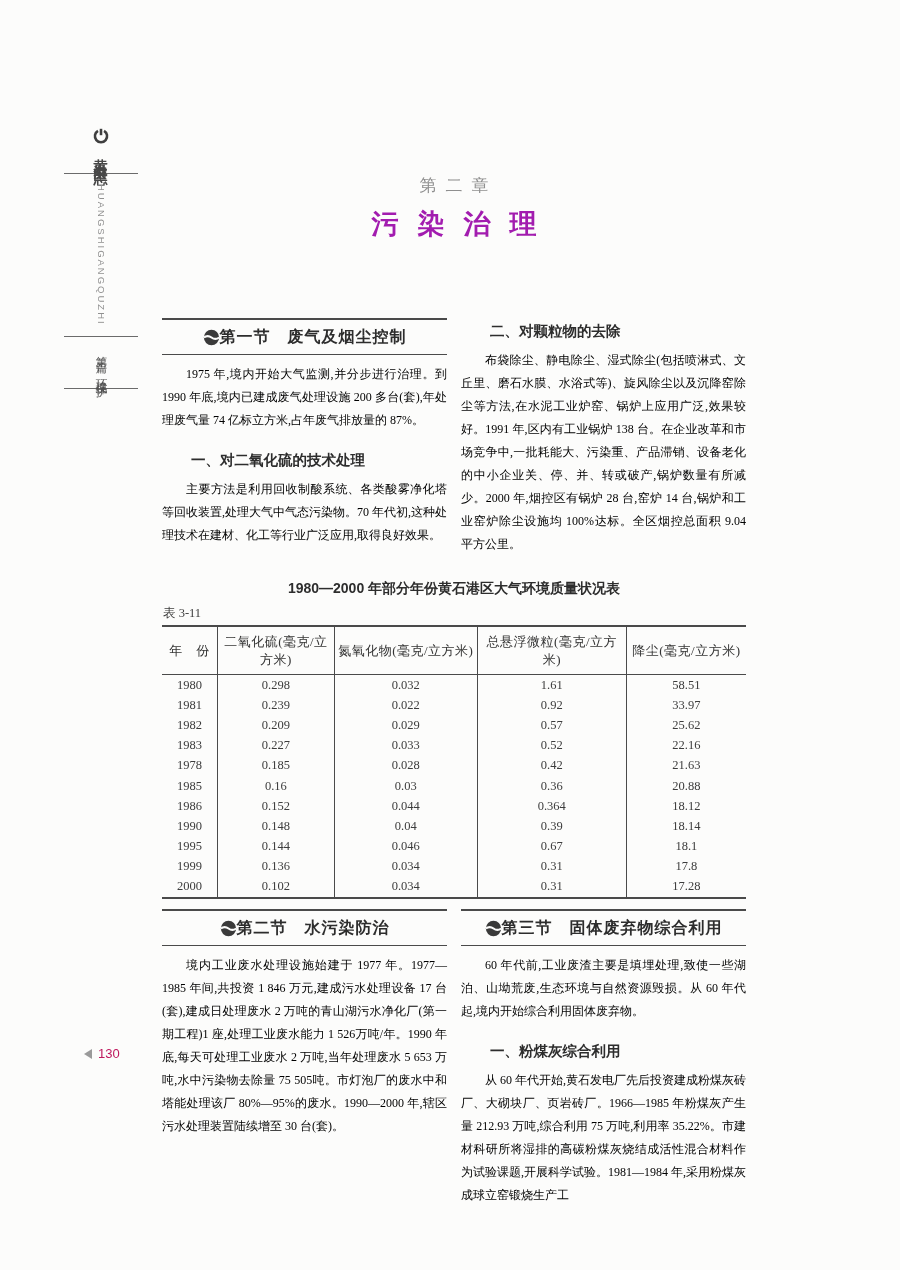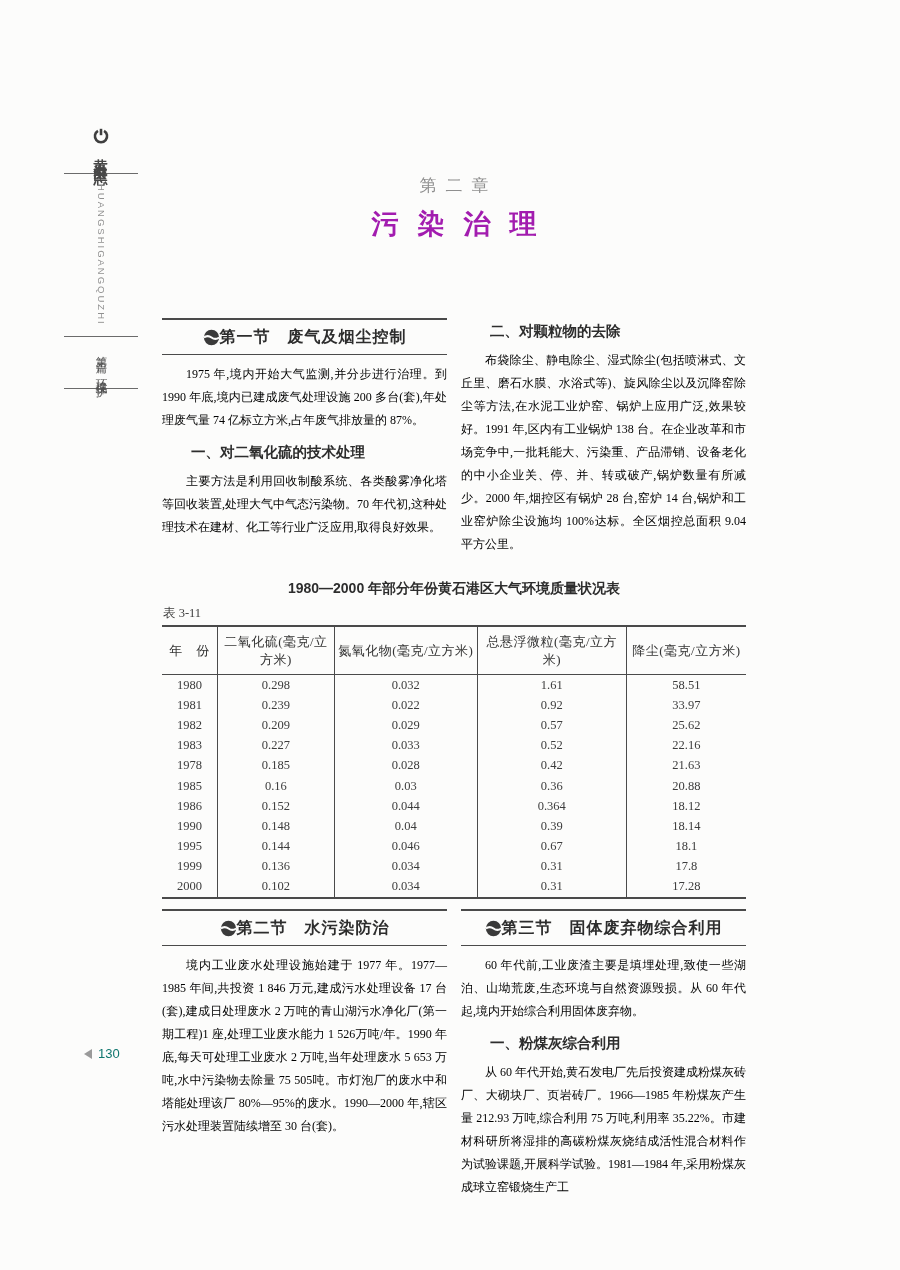--- a/index.html
+++ b/index.html
@@ -12,37 +12,37 @@
   
   .sidebar { position:absolute; left:64px; top:128px; width:74px; text-align:center; }
   .logo { display:block; margin:0 auto 4px; }
   .v { writing-mode:vertical-rl; margin:0 auto; display:block; }
   .book-title { font-family:"Liberation Sans",sans-serif; font-weight:bold; font-size:14px; letter-spacing:3px; color:#474747; }
   .rule { border-top:1px solid #6b6b6b; margin:10px 0; }
   .pinyin { font-size:9.5px; letter-spacing:2px; color:#909090; font-family:"Liberation Sans",sans-serif; }
   .part-num { font-size:11.5px; letter-spacing:3px; color:#4d4d4d; margin-bottom:14px; }
   .part-title { font-size:11.5px; letter-spacing:2px; color:#4d4d4d; }
   
-  .footer { position:absolute; left:84px; top:1046px; color:#0f766e; font-size:13px; font-family:"Liberation Sans",sans-serif; display:flex; align-items:center; gap:6px; }
+  .footer { position:absolute; left:84px; top:1046px; color:#be185d; font-size:13px; font-family:"Liberation Sans",sans-serif; display:flex; align-items:center; gap:6px; }
   .footer .tri { display:inline-block; width:0; height:0; border-top:5px solid transparent; border-bottom:5px solid transparent; border-right:8px solid #9a9a9a; }
   
   .main { position:absolute; left:162px; top:174px; width:584px; }
   .chapter { text-align:center; margin-bottom:76px; }
   .chapter-number { font-family:"Liberation Sans",sans-serif; color:#8f8f8f; font-size:17px; letter-spacing:9px; padding-left:9px; }
   .chapter-title { font-family:"Liberation Sans",sans-serif; font-weight:bold; color:#a21caf; font-size:27px; letter-spacing:19px; padding-left:19px; margin-top:9px; }
   .cols { display:flex; gap:14px; align-items:flex-start; }
   .col { width:285px; }
   .section-header {
     border-top:2px solid #4a4a4a; border-bottom:1px solid #4a4a4a;
     padding:7px 0 6px; display:flex; align-items:center; justify-content:center; gap:0;
     font-family:"Liberation Sans",sans-serif; font-weight:bold; font-size:16px; color:#2d2d2d; letter-spacing:1px;
   }
   .marker { flex:0 0 auto; }
   .para { text-indent:2em; text-align:justify; font-size:12px; line-height:23px; margin-top:8px; color:#000000; }
-  .subhead { font-family:"Liberation Sans",sans-serif; font-weight:bold; font-size:14.5px; color:#2d2d2d; text-indent:2em; margin-top:11px; }
+  .subhead { font-family:"Liberation Sans",sans-serif; font-weight:bold; font-size:14.5px; color:#2d2d2d; text-indent:2em; margin-top:19px; }
   
   .table-block { margin-top:24px; }
   .table-title { text-align:center; font-family:"Liberation Sans",sans-serif; font-weight:bold; font-size:14px; color:#2d2d2d; }
   .table-caption { font-size:12.5px; color:#3c3c3c; margin:7px 0 3px 1px; }
   table.data { width:100%; border-collapse:collapse; border-top:2px solid #4a4a4a; border-bottom:2px solid #4a4a4a; }
   table.data th {
     font-weight:normal; font-size:13px; padding:6px 0 5px; color:#343434;
     border-bottom:1px solid #4a4a4a; letter-spacing:0.5px;
   }
   table.data td { text-align:center; font-size:12.5px; padding:2.6px 0; color:#3c3c3c; }

